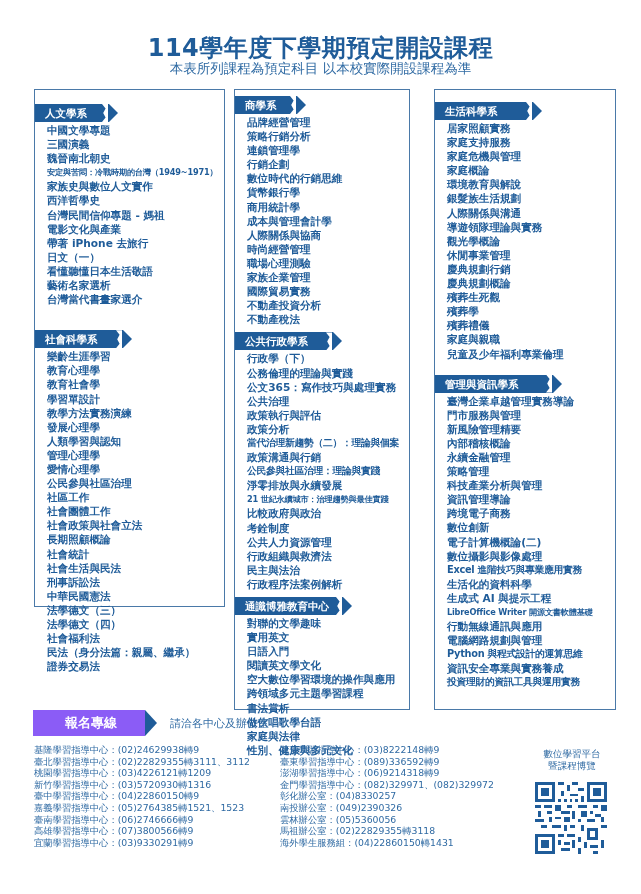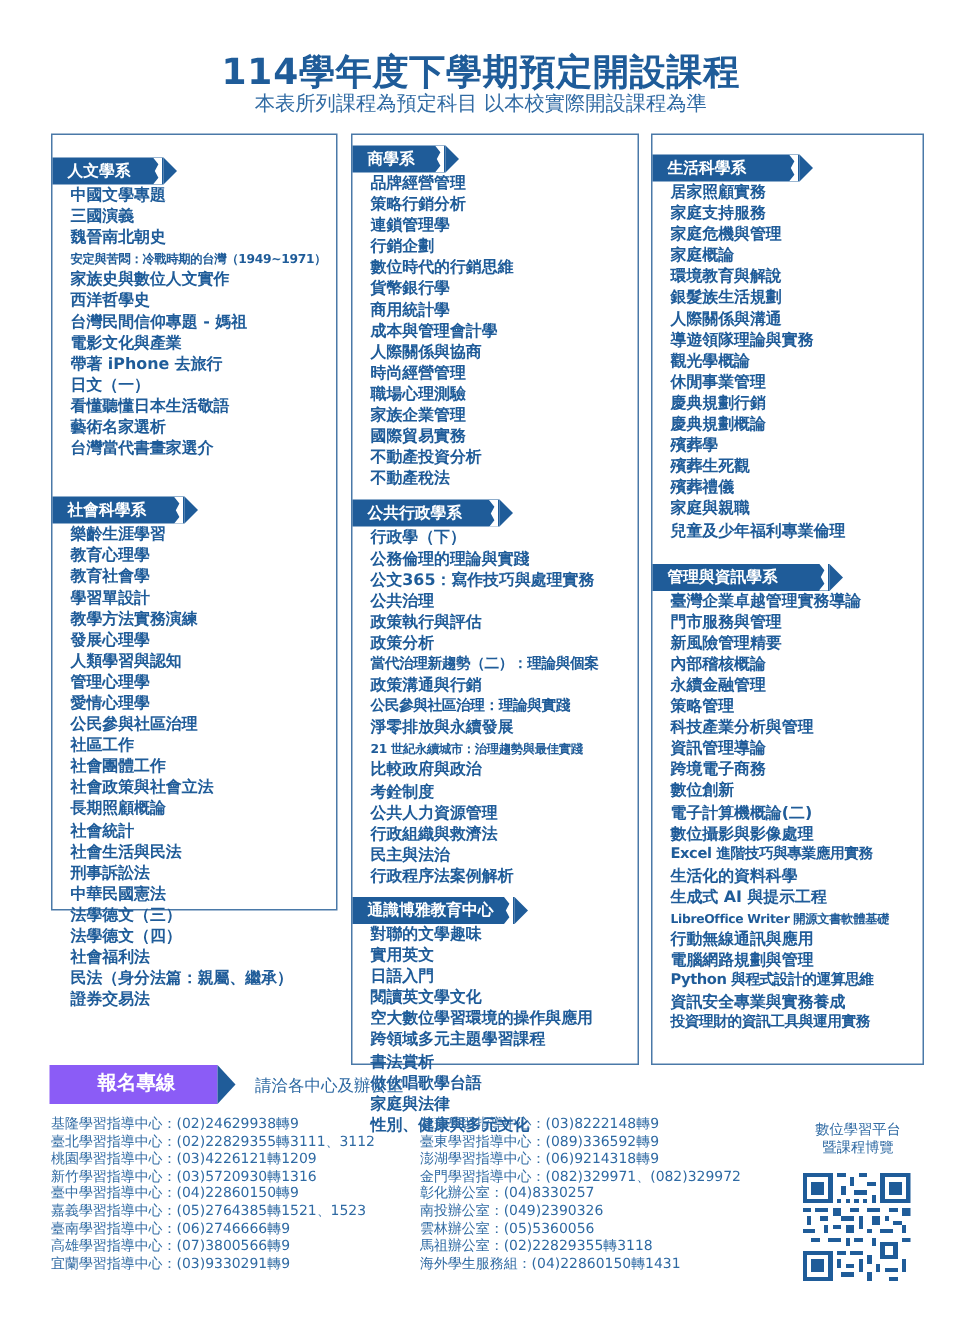--- a/index.html
+++ b/index.html
@@ -127,21 +127,21 @@
       <li>中華民國憲法</li>
       <li>法學德文（三）</li>
       <li>法學德文（四）</li>
       <li>社會福利法</li>
       <li>民法（身分法篇：親屬、繼承）</li>
       <li>證券交易法</li>
     </ul>
   </div>
 </div>
 
-<div class="box" style="left:234px; top:89px; width:192px; height:621px; padding-top:4px;">
+<div class="box" style="left:234px; top:89px; width:176px; height:621px; padding-top:4px;">
   <div class="section">
     <div class="dept">
       <span class="dept-tag" style="width:62px;">
         <span>商學系</span>
         <span class="notch"></span>
       </span>
     </div>
     <ul class="courses">
       <li>品牌經營管理</li>
       <li>策略行銷分析</li>
@@ -223,22 +223,22 @@
       <li>家庭危機與管理</li>
       <li>家庭概論</li>
       <li>環境教育與解說</li>
       <li>銀髮族生活規劃</li>
       <li>人際關係與溝通</li>
       <li>導遊領隊理論與實務</li>
       <li>觀光學概論</li>
       <li>休閒事業管理</li>
       <li>慶典規劃行銷</li>
       <li>慶典規劃概論</li>
+      <li>殯葬生死觀</li>
       <li>殯葬學</li>
-      <li>殯葬生死觀</li>
       <li>殯葬禮儀</li>
       <li>家庭與親職</li>
       <li>兒童及少年福利專業倫理</li>
     </ul>
   </div>
   <div class="section" style="margin-top:12px;">
     <div class="dept">
       <span class="dept-tag" style="width:118px;">
         <span>管理與資訊學系</span>
         <span class="notch"></span>

